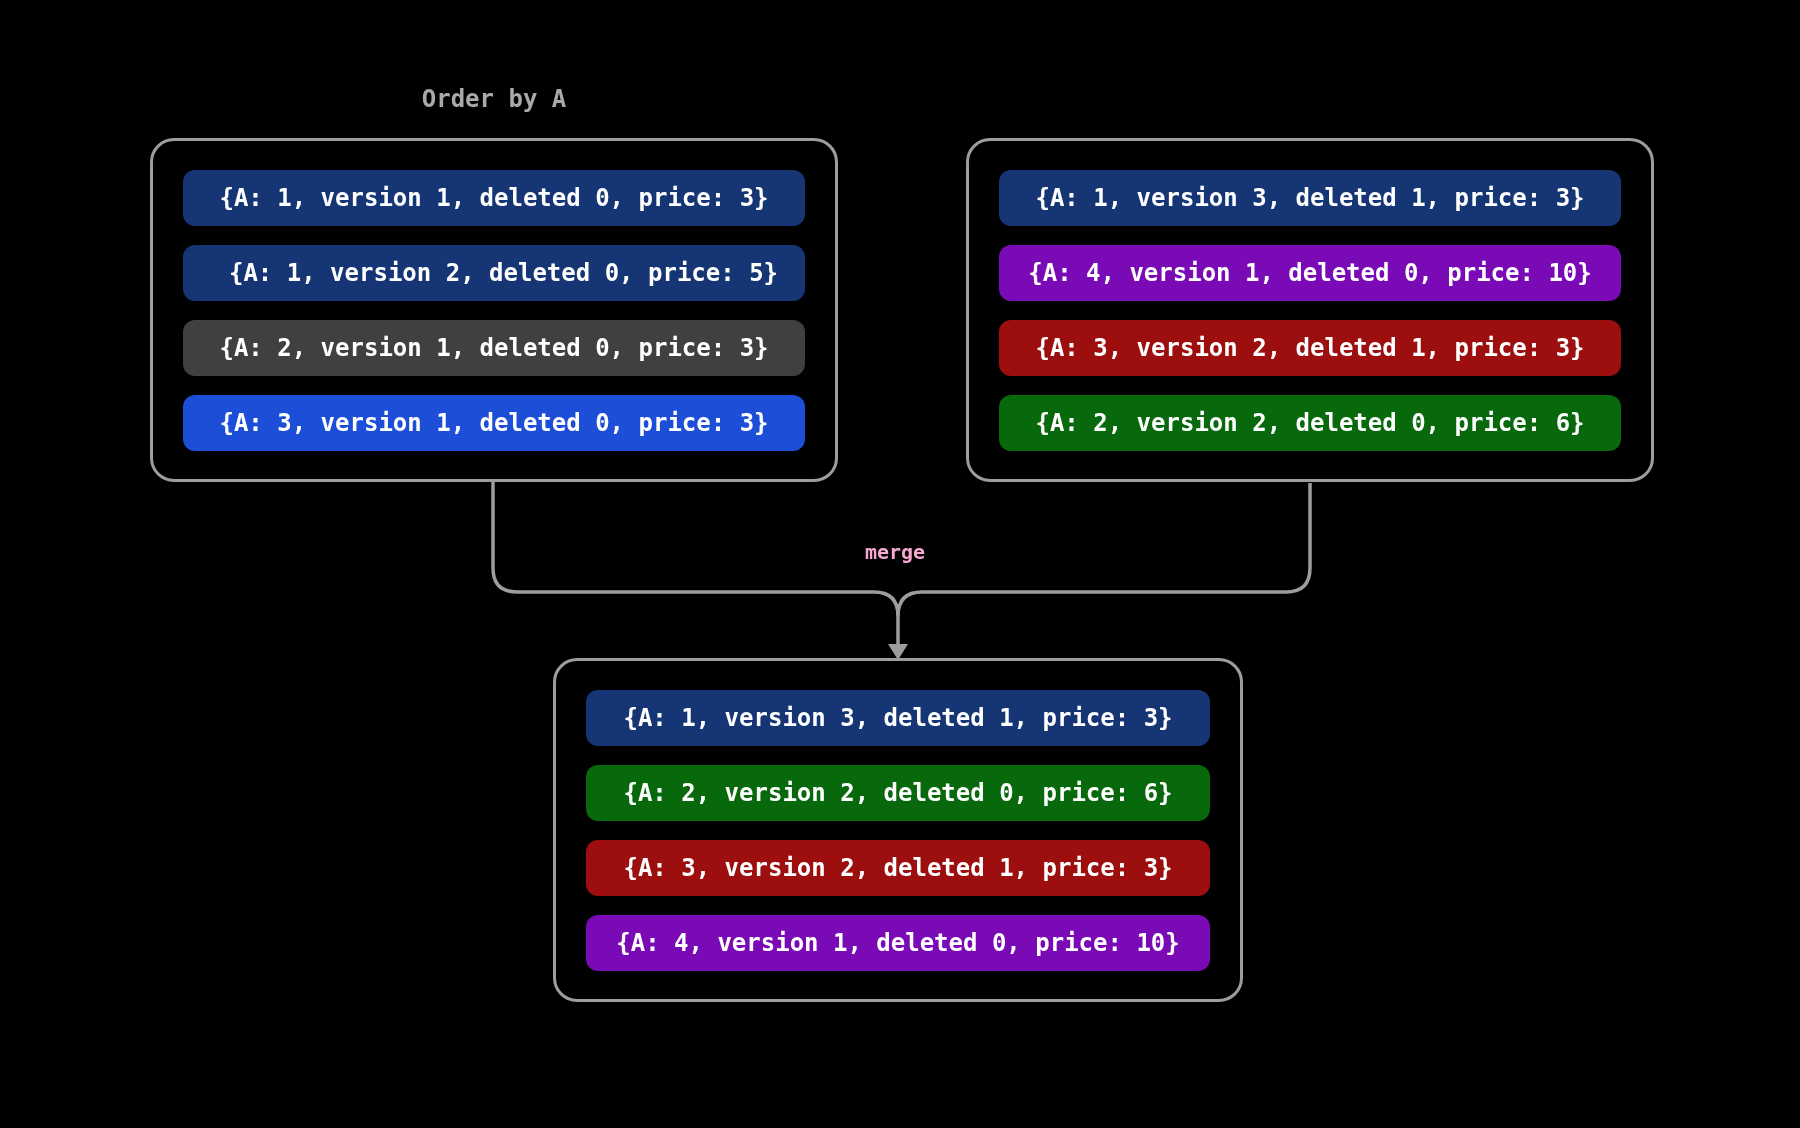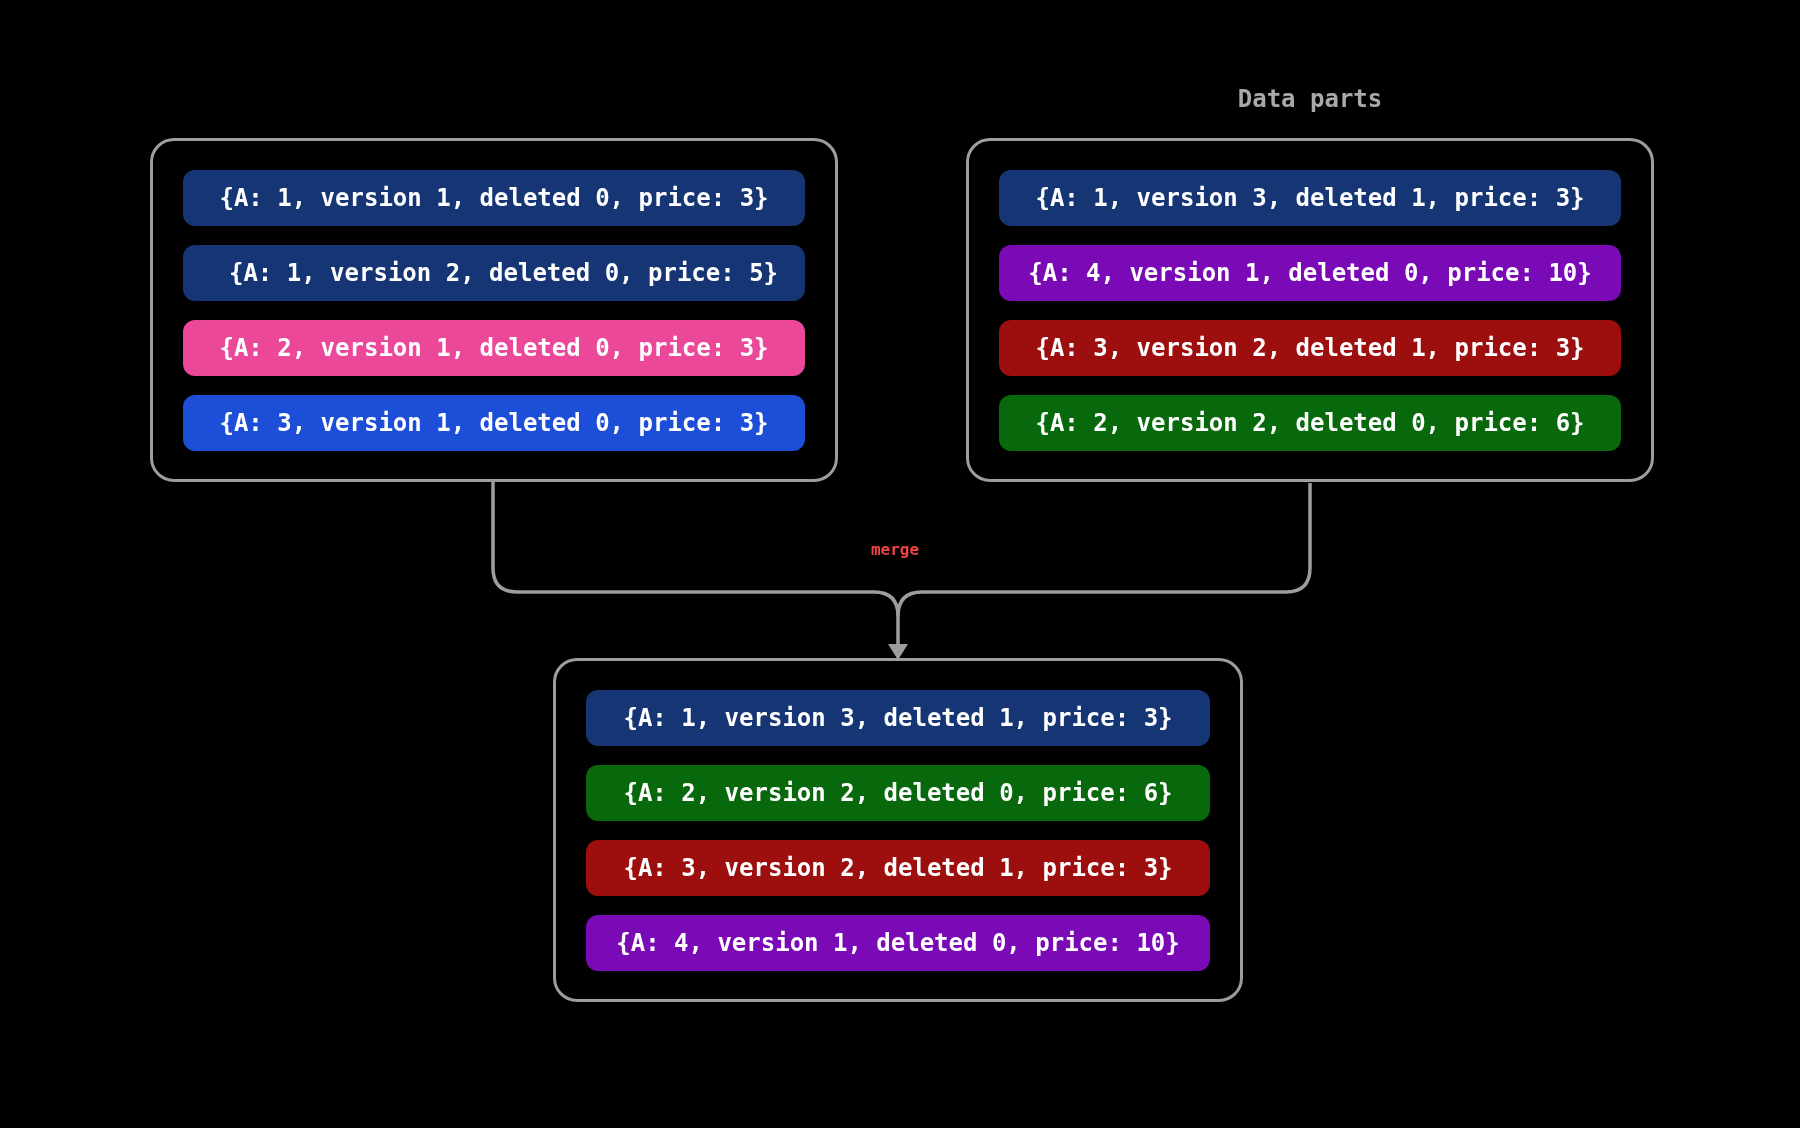--- a/index.html
+++ b/index.html
@@ -43,22 +43,22 @@
   }
   .panel-title {
     position: absolute;
     text-align: center;
     color: #a9a9a9;
     font-size: 24px;
     font-weight: bold;
   }
   .merge-label {
     position: absolute;
-    color: #ef4444;
-    font-size: 16px;
+    color: #f9a8d4;
+    font-size: 20px;
     font-weight: bold;
     transform: translateX(-50%);
   }
   svg.connector {
     position: absolute;
     left: 0;
     top: 0;
     width: 1800px;
     height: 1128px;
     pointer-events: none;
@@ -68,26 +68,26 @@
 <body>
 
 <div class="stage">
 
   <svg class="connector" viewBox="0 0 1800 1128" xmlns="http://www.w3.org/2000/svg">
     <path d="M 493 481 L 493 568 Q 493 592 517 592 L 874 592 Q 898 592 898 616 L 898 645" fill="none" stroke="#9d9d9d" stroke-width="3.5"></path>
     <path d="M 1310 483 L 1310 568 Q 1310 592 1286 592 L 922 592 Q 898 592 898 616" fill="none" stroke="#9d9d9d" stroke-width="3.5"></path>
     <polygon points="888,644 908,644 898,660" fill="#9d9d9d"></polygon>
   </svg>
 
-  <div class="panel-title" style="left:966px; top:85px; width:688px;">Data parts</div>
+  <div class="panel-title" style="left:150px; top:85px; width:688px;">Order by A</div>
 
   <div class="panel" style="left:150px; top:138px; width:688px; height:344px;">
     <div class="row" style="background: rgb(21, 53, 117);">{A: 1, version 1, deleted 0, price: 3}</div>
     <div class="row" style="background: rgb(21, 53, 117); padding-left: 19px;">{A: 1, version 2, deleted 0, price: 5}</div>
-    <div class="row" style="background: #ec4899;">{A: 2, version 1, deleted 0, price: 3}</div>
+    <div class="row" style="background: #404040;">{A: 2, version 1, deleted 0, price: 3}</div>
     <div class="row" style="background: #1d4ed8;">{A: 3, version 1, deleted 0, price: 3}</div>
   </div>
 
   <div class="panel" style="left:966px; top:138px; width:688px; height:344px;">
     <div class="row" style="background: rgb(21, 53, 117);">{A: 1, version 3, deleted 1, price: 3}</div>
     <div class="row" style="background: rgb(122, 10, 181);">{A: 4, version 1, deleted 0, price: 10}</div>
     <div class="row" style="background: rgb(157, 14, 14);">{A: 3, version 2, deleted 1, price: 3}</div>
     <div class="row" style="background: rgb(7, 104, 12);">{A: 2, version 2, deleted 0, price: 6}</div>
   </div>
 

